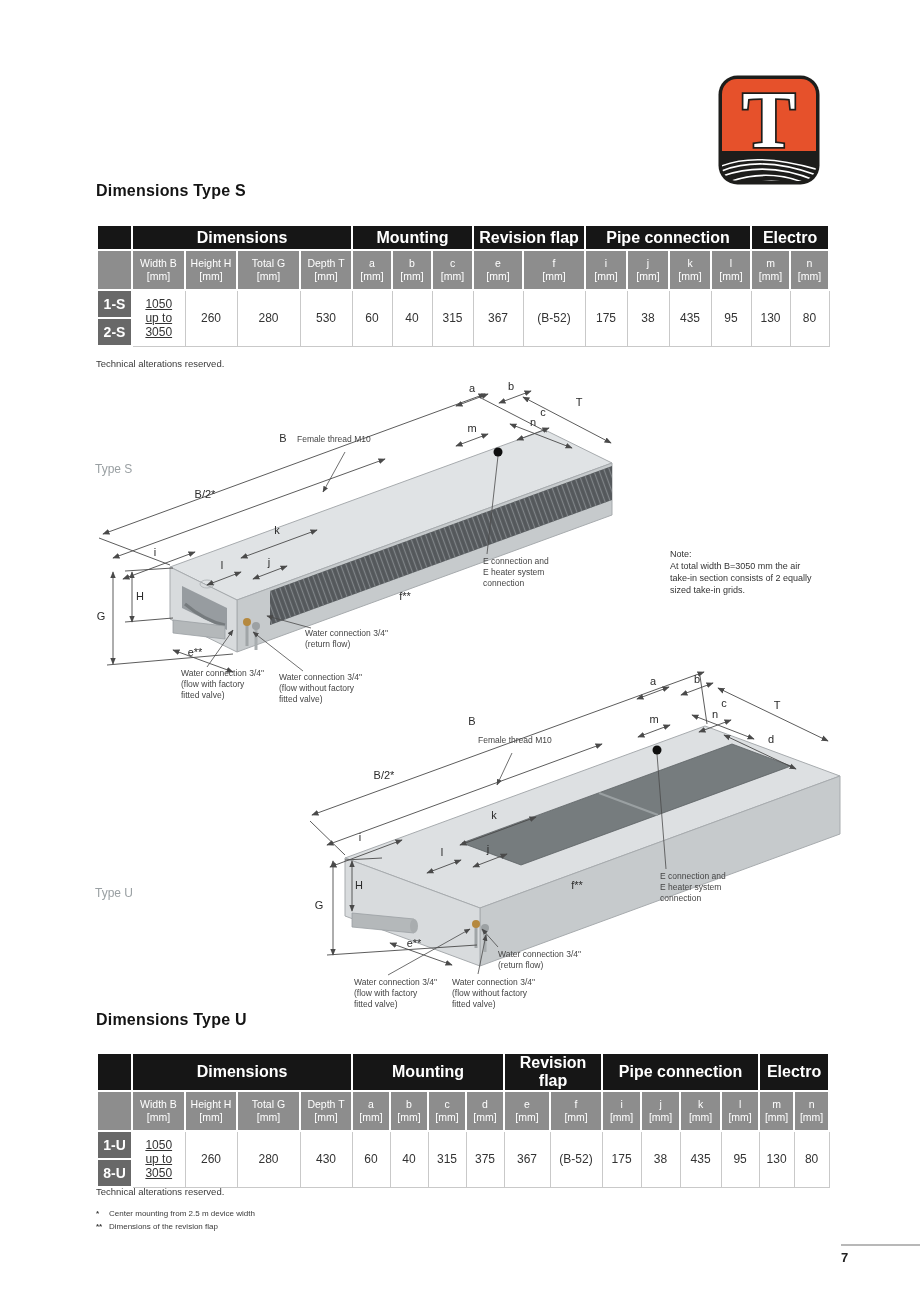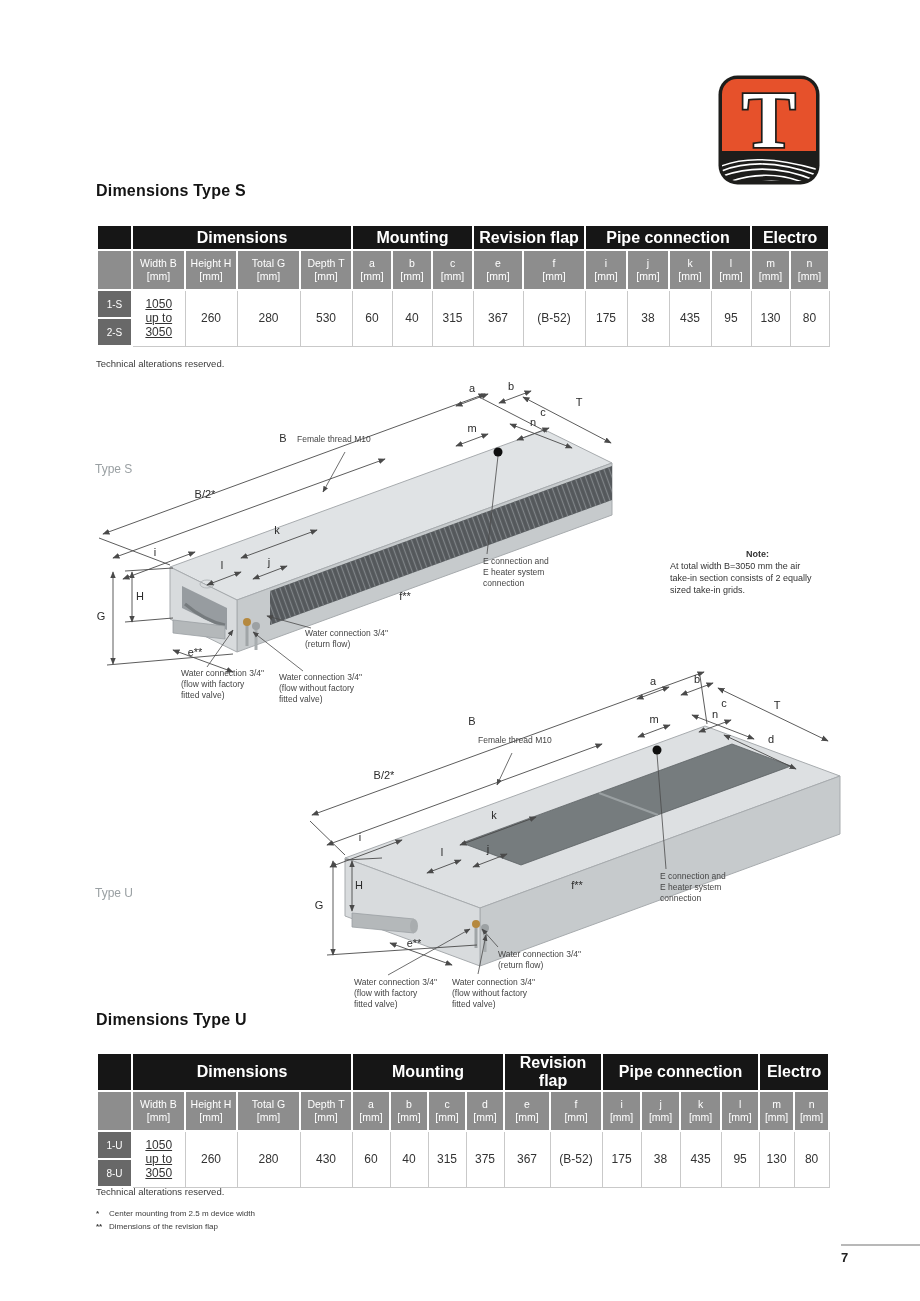--- a/index.html
+++ b/index.html
@@ -8,29 +8,29 @@
   .abs{position:absolute;}
   .h1{font-size:16px;font-weight:bold;color:#141414;letter-spacing:.2px;}
   .smalltext{font-size:9.5px;color:#3a3a3a;}
   .typelabel{font-size:12px;color:#9aa0a3;}
   
   table.dimtab{position:absolute;border-collapse:collapse;table-layout:fixed;width:732px;}
   table.dimtab th,table.dimtab td{padding:0;margin:0;vertical-align:middle;text-align:center;}
   table.dimtab th.grp{background:#161616;color:#fff;font-size:16px;font-weight:bold;height:23px;border:2px solid #fff;}
   table.dimtab th.sub{background:#8d8d8d;color:#fff;font-size:10.5px;font-weight:normal;height:38px;
                       line-height:1.25;white-space:pre-line;border:2px solid #fff;}
-  table.dimtab td.rlbl{background:#686868;color:#fff;font-size:10px;font-weight:normal;border:2px solid #fff;height:26px;}
+  table.dimtab td.rlbl{background:#686868;color:#fff;font-size:14px;font-weight:bold;border:2px solid #fff;height:26px;}
   table.dimtab td.val{background:#fff;color:#333;font-size:12px;border:1px solid #c9c9c9;}
   table.dimtab td.wb{white-space:pre-line;line-height:1.18;text-decoration:underline;}
   table.dimtab .gb{border-left:4px solid #fff;}
   
   .dim{position:absolute;font-size:11px;color:#2b2b2b;transform:translate(-50%,-50%);white-space:nowrap;}
   .ann{position:absolute;font-size:8.5px;line-height:1.3;color:#454545;white-space:pre-line;}
   .noteblock{width:175px;font-size:9px;color:#333;line-height:1.35;}
-  .notetitle{font-weight:bold;text-align:center;}
+  .notetitle{font-weight:normal;}
   .notebody{white-space:pre-line;}
   .fnrow{display:flex;font-size:8px;color:#3a3a3a;line-height:1.6;}
   .fnmark{width:13px;font-weight:bold;font-size:8px;}
   .pagenum{font-size:13px;font-weight:bold;color:#222;}
   .pageline{height:2px;background:#b8b8b8;}
 </style>
 </head>
 <body>
 
 <div class="page">

